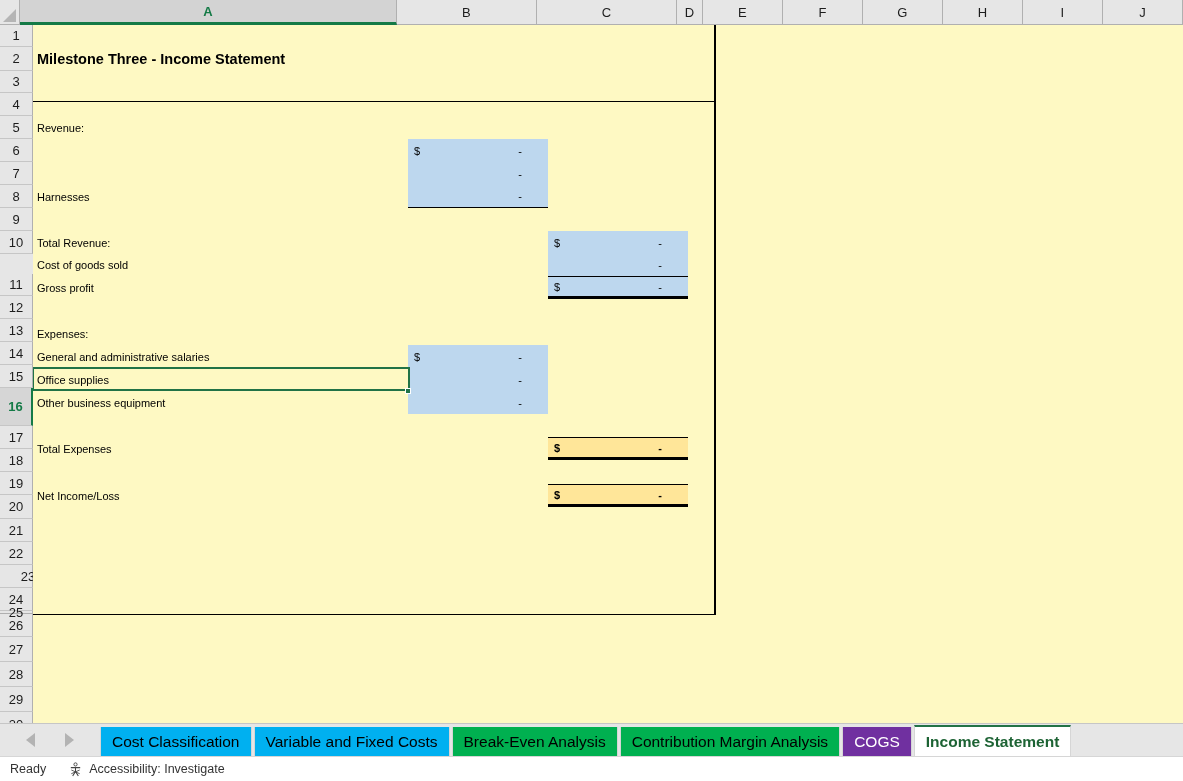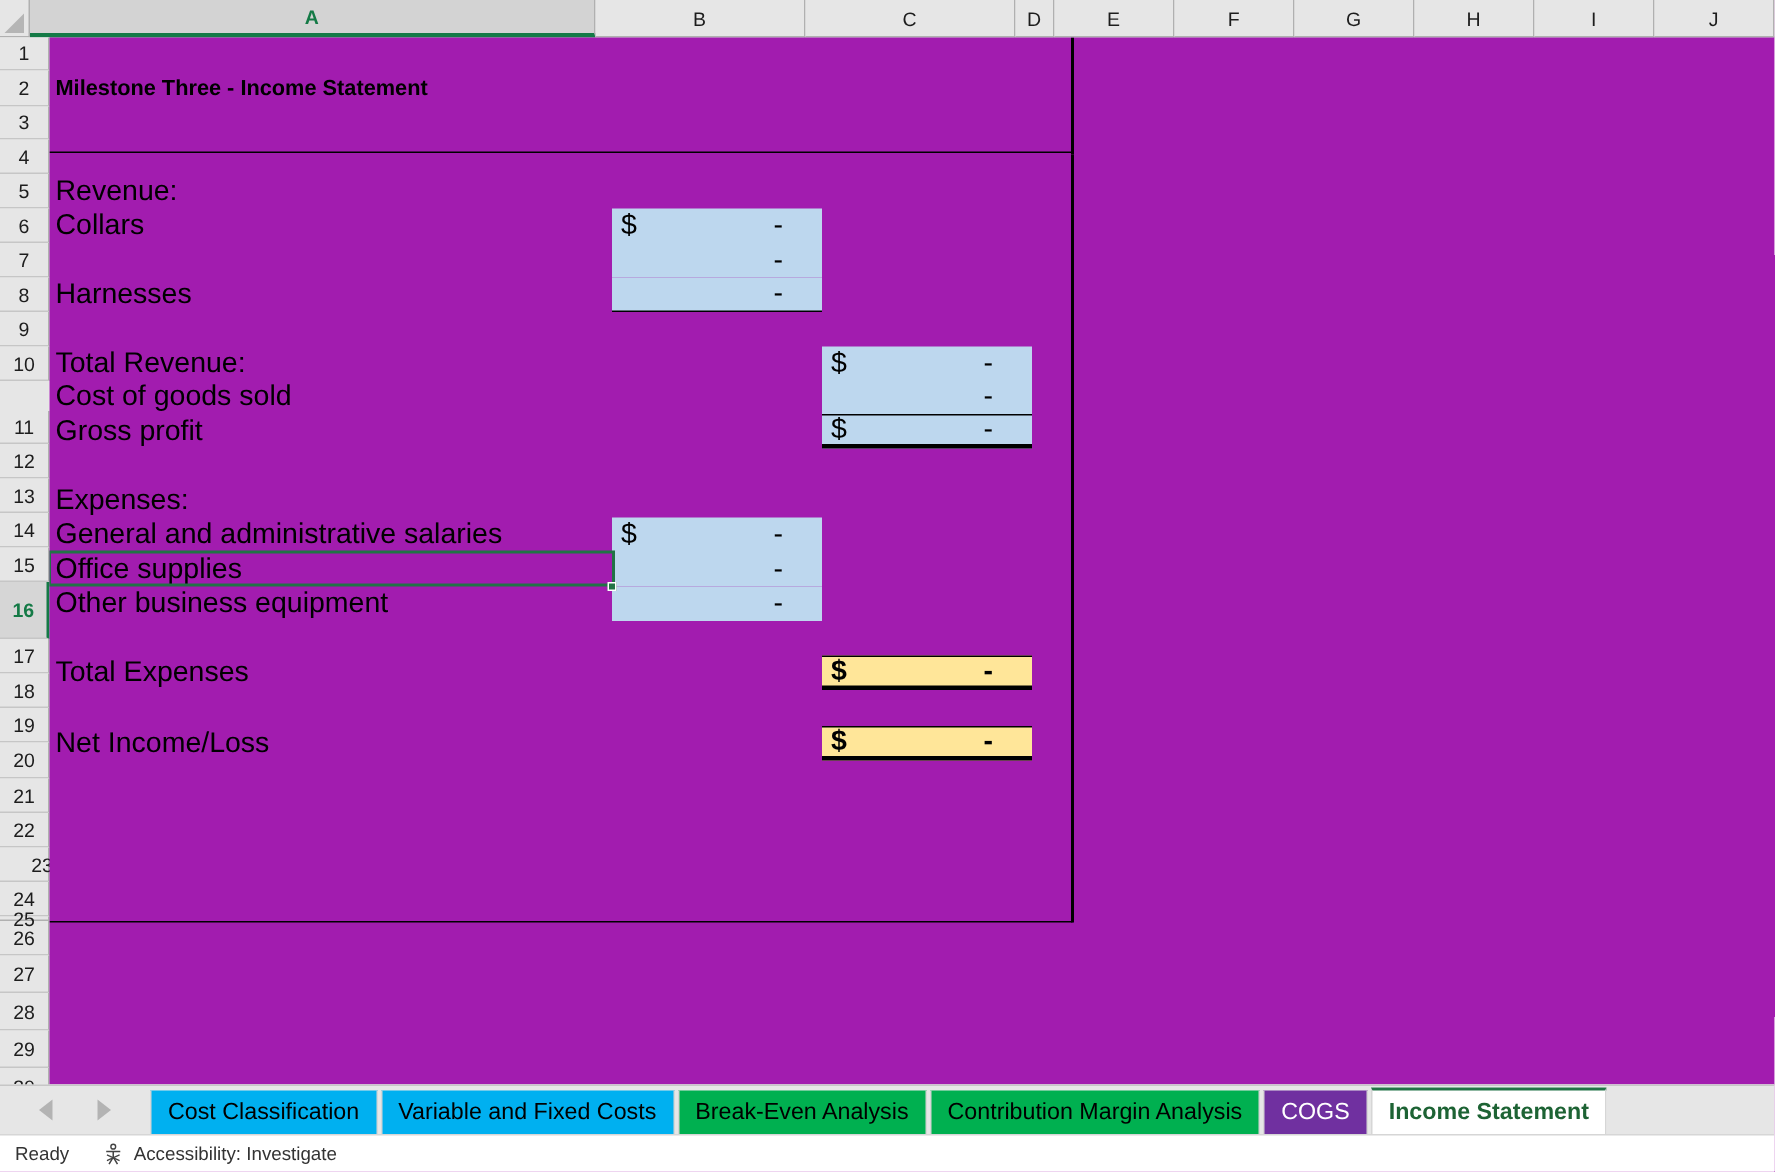--- a/index.html
+++ b/index.html
@@ -67,28 +67,28 @@
     background: #d6d6d6;
     color: #147a46;
     border-right: 2px solid #147a46;
     font-weight: 600;
   }
 
   
   #grid {
     position: absolute; top: 25px; left: 33px;
     width: 1150px; height: 698px;
-    background: #a21caf;
+    background: #fef9c3;
     overflow: hidden;
   }
   .gridrow { position: relative; width: 1150px; }
   .cell {
     position: absolute; top: 0; height: 100%;
     display: flex; align-items: center;
-    font-size: 19px; color: #000;
+    font-size: 11px; color: #000;
     white-space: nowrap;
     overflow: visible;
   }
   .cell.cA { left: 0;   width: 377px; padding-left: 4px; }
   .cell.cB { left: 375px; width: 140px; }
   .cell.cC { left: 515px; width: 140px; }
 
   .bold  { font-weight: bold; font-size: 14.5px; }
   .indent { padding-left: 26px; }
 
@@ -327,21 +327,20 @@
         <div class="gridrow" style="height: 22px;">
           <div class="cell cA"></div>
         </div>
         <div class="gridrow" style="height: 23px;">
           <div class="cell cA"></div>
         </div>
         <div class="gridrow" style="height: 23px;">
           <div class="cell cA">Revenue:</div>
         </div>
         <div class="gridrow" style="height: 23px;">
-          <div class="cell cA indent">Collars</div>
           <div class="cell cB money">
             <div class="money-inner">
               <span class="dollar">$</span>
               <span class="dashv">-</span>
             </div>
           </div>
         </div>
         <div class="gridrow" style="height: 23px;">
           <div class="cell cB money">
             <div class="money-inner">

